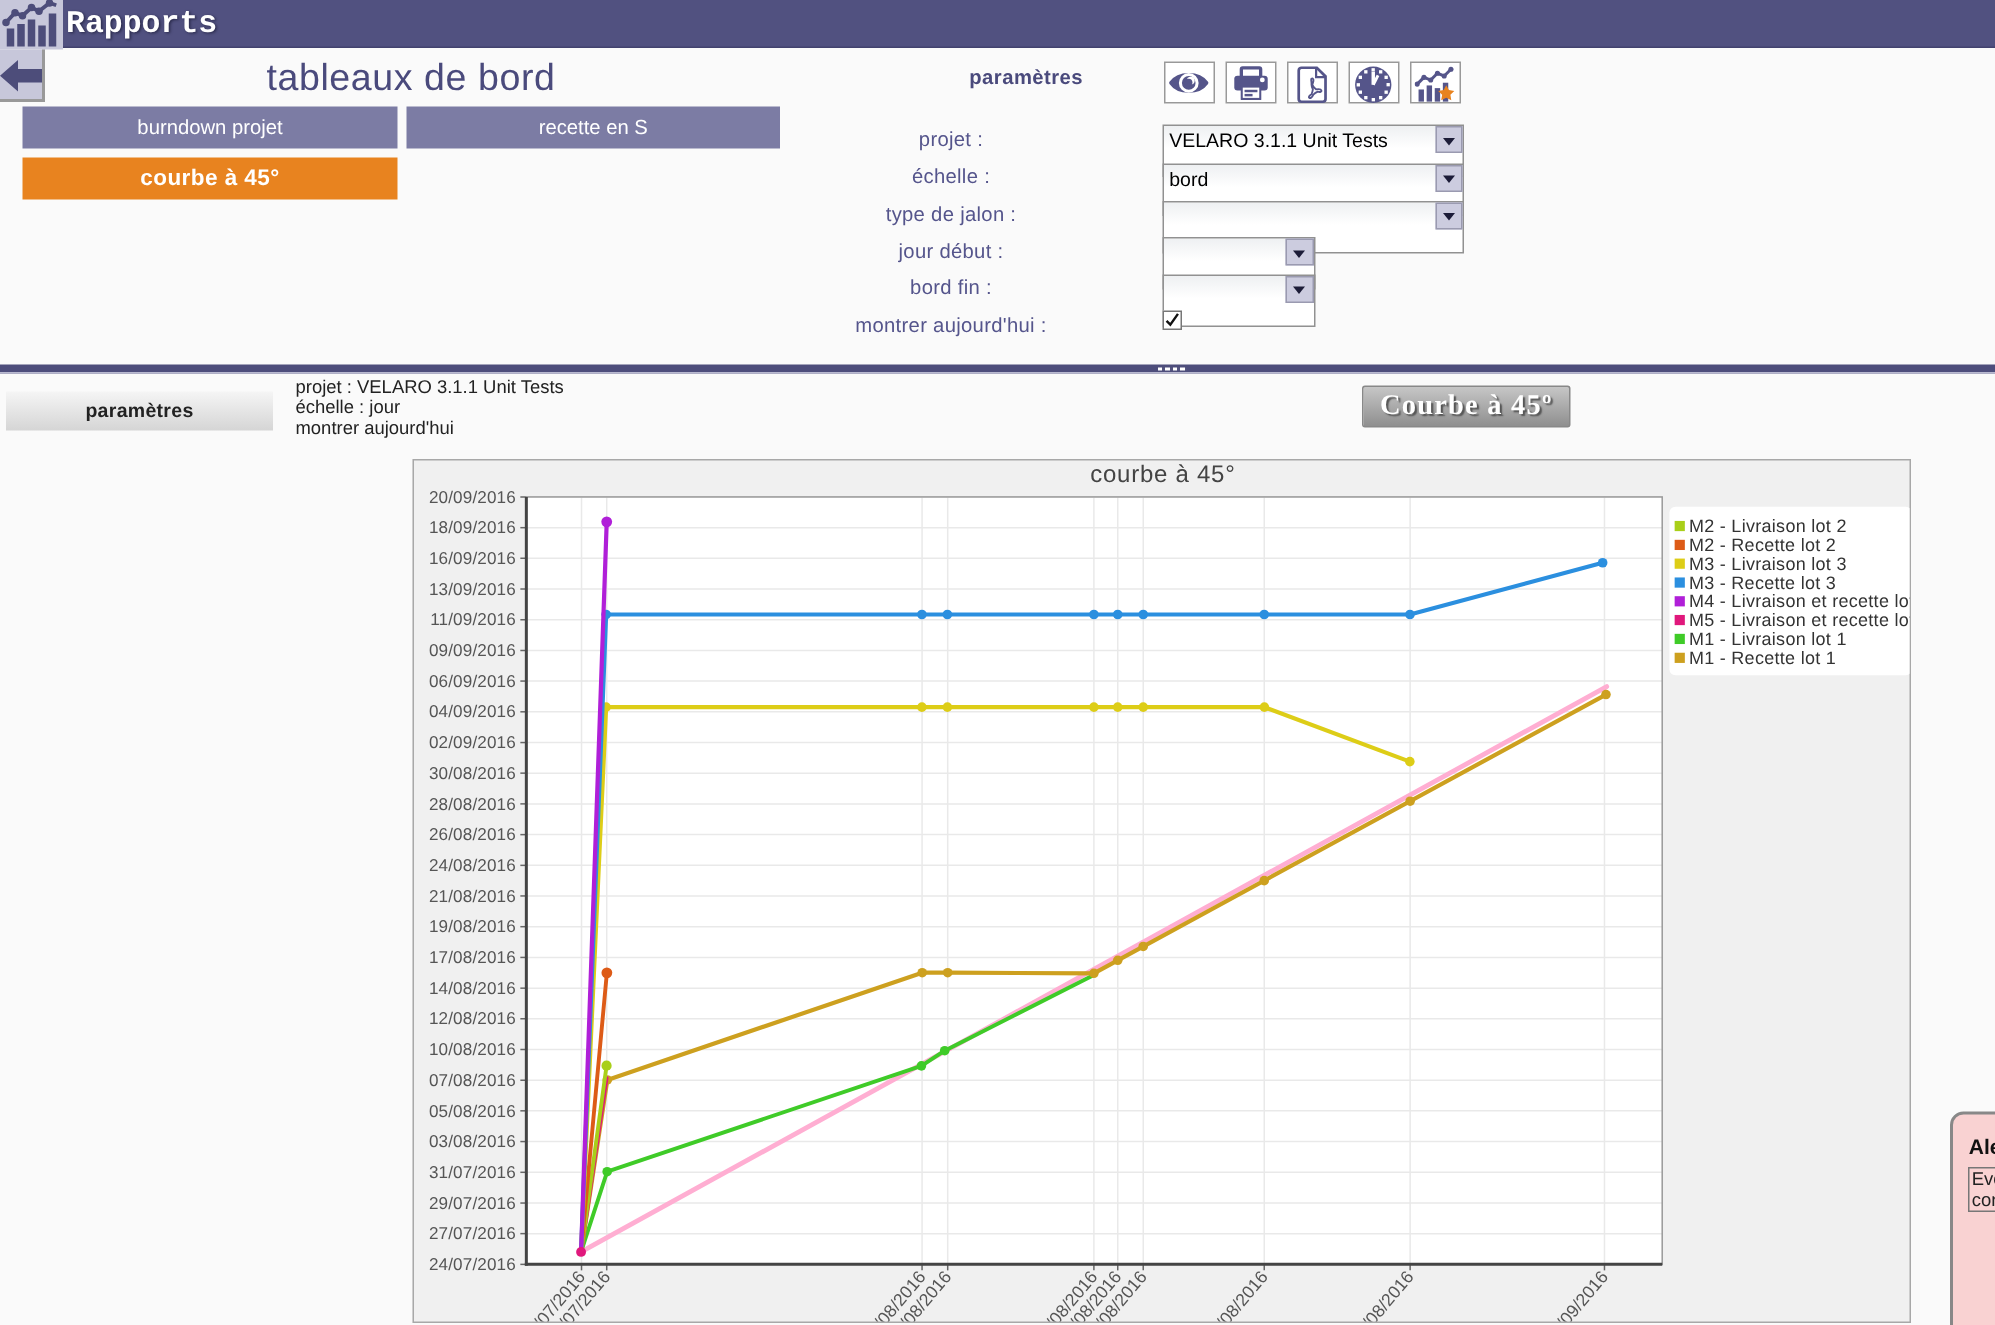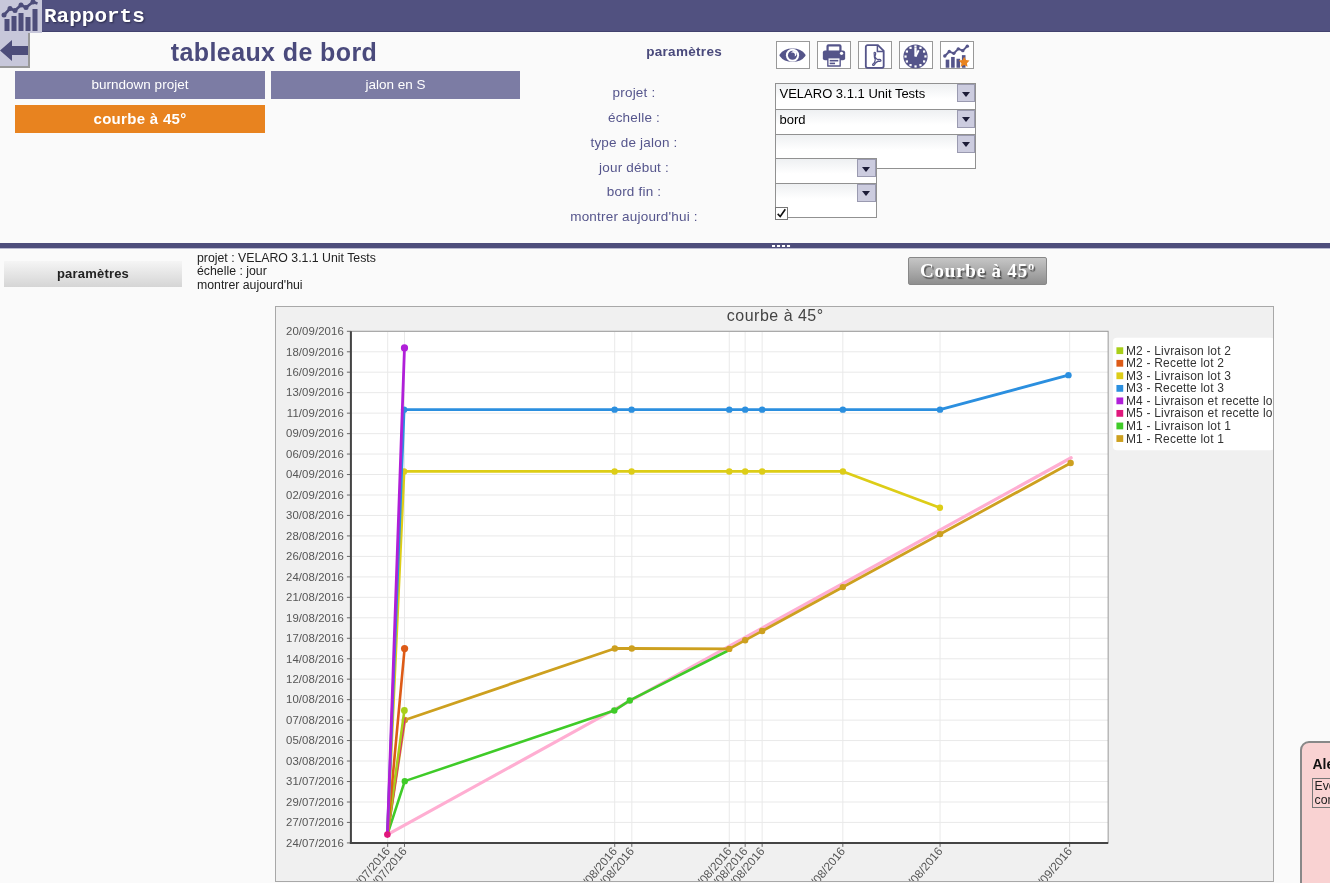--- a/index.html
+++ b/index.html
@@ -1,21 +1,21 @@
 <!DOCTYPE html>
 <html><head><meta charset="utf-8"><title>Rapports</title>
 <style>
 *{margin:0;padding:0;box-sizing:border-box}
 html,body{width:1330px;height:883px;overflow:hidden;background:#fafafa;
 font-family:"Liberation Sans",sans-serif}
 #topbar{position:absolute;left:0;top:0;width:1330px;height:31.8px;background:#515180;border-bottom:1px solid #42426e}
 #logo{position:absolute;left:0;top:0;width:41.5px;height:32.5px;background:#c7c7da}
 #apptitle{position:absolute;left:44px;top:5px;color:#fff;font-family:Liberation Mono, monospace;font-weight:bold;font-size:21px;text-shadow:1px 1px 2px rgba(0,0,20,.5)}
 #back{position:absolute;left:0;top:33px;width:30px;height:35px;background:#c7c7da;border-right:2px solid #999;border-bottom:2px solid #999;padding:6px 0 0 0}
-#pagetitle{position:absolute;left:22px;top:38px;width:504px;text-align:center;font-size:25px;font-weight:bold;color:#4a4a7c;letter-spacing:0.4px}
+#pagetitle{position:absolute;left:22px;top:38px;width:504px;text-align:center;font-size:25px;font-weight:normal;color:#4a4a7c;letter-spacing:0.4px}
 .tab{position:absolute;height:28px;background:#7c7ca4;color:#fff;font-size:13.5px;text-align:center;line-height:28px}
 .tabsel{position:absolute;height:28px;background:#e8831f;color:#fff;font-size:15px;font-weight:bold;text-align:center;line-height:28px;letter-spacing:0.3px}
 #parlab{position:absolute;left:562px;top:44px;width:160px;text-align:right;font-weight:bold;font-size:13.5px;color:#4a4a7c;letter-spacing:0.3px}
 .ibtn{position:absolute;top:40.5px;width:33.5px;height:28px;background:#fff;border:1px solid #999;text-align:center;padding-top:2px}
 .flab{position:absolute;left:500px;width:268px;text-align:center;font-size:13.5px;color:#55558c;letter-spacing:0.2px}
 .sel{position:absolute;height:35px;background:linear-gradient(#eef0f2 0%,#fff 45%);border:1px solid #919191}
 .st{position:absolute;left:4px;top:2px;font-size:13px;color:#000;white-space:nowrap}
 .sb{position:absolute;right:0;top:0;width:18.5px;height:18px;background:#ccccdf;border:1px solid #9a9ab0}
 .tri{position:absolute;left:4px;top:6.5px;width:0;height:0;border-left:4.5px solid transparent;border-right:4.5px solid transparent;border-top:5.5px solid #1c1c38}
 #divider{position:absolute;left:0;top:243.3px;width:1330px;height:5.6px;background:#4d4d7b;border-bottom:1px solid #b9b9d0}
@@ -49,21 +49,21 @@
         <circle cx="33" cy="2" r="2.5"></circle>
       </g>
     </svg>
   </div>
 <div id="apptitle">Rapports</div>
 <div id="back"><svg viewBox="0 0 28 23" width="28" height="23">
       <path d="M0,11.5 L12,1 L12,7 L28,7 L28,16 L12,16 L12,22 Z" fill="#4d4d7a"></path>
     </svg></div>
 <div id="pagetitle">tableaux de bord</div>
 <div class="tab" style="left:15px;top:71px;width:250px">burndown projet</div>
-<div class="tab" style="left:271px;top:71px;width:249px">jalon en S</div>
+<div class="tab" style="left:271px;top:71px;width:249px">recette en S</div>
 <div class="tabsel" style="left:15px;top:105px;width:250px">courbe à 45°</div>
 <div id="parlab">paramètres</div>
 <div class="ibtn" style="left:776px"><svg viewBox="0 0 32 24" width="27" height="20.5" style="margin-top:1.5px">
       <path d="M2,12 C8,3.5 24,3.5 30,12 C24,20.5 8,20.5 2,12 Z" fill="#55558a" stroke="#55558a" stroke-width="3" stroke-linejoin="round"></path>
       <circle cx="16" cy="12" r="7.8" fill="#fff"></circle>
       <circle cx="16" cy="12" r="5.4" fill="#55558a"></circle>
       <circle cx="17.6" cy="10.2" r="3.1" fill="#fff"></circle>
       <circle cx="15.9" cy="11.8" r="3.0" fill="#55558a"></circle>
     </svg></div>
 <div class="ibtn" style="left:817px"><svg viewBox="0 0 30 28" width="26" height="24">

